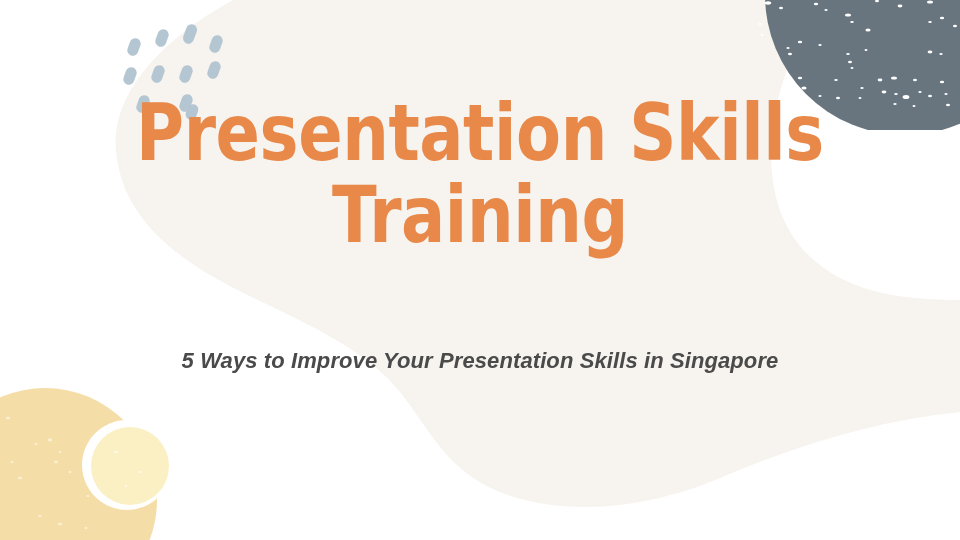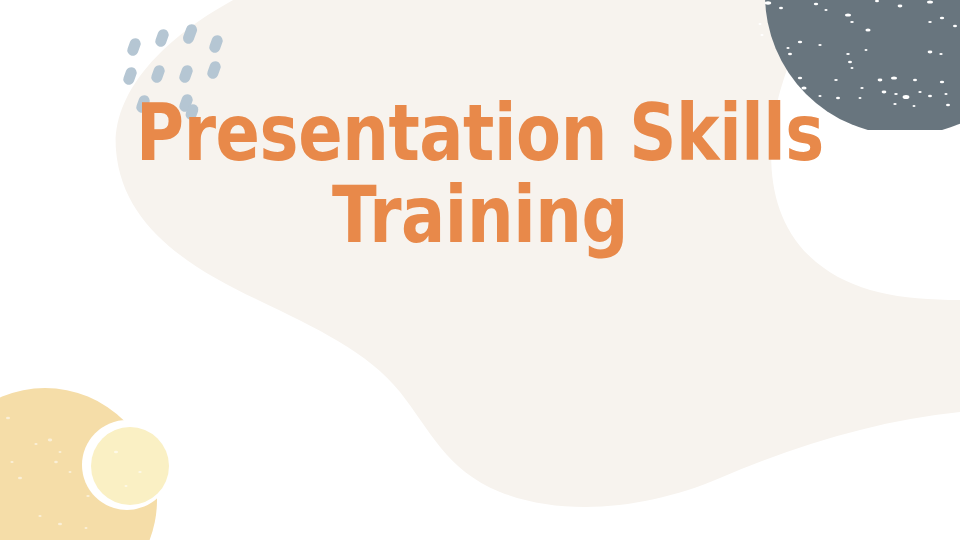--- a/index.html
+++ b/index.html
@@ -195,15 +195,16 @@
     </g>
   </svg>
 
   <div class="content">
 
     <div class="title-block">
       <span class="title-line line1">Presentation Skills</span>
       <span class="title-line line2">Training</span>
     </div>
 
+    <div class="subtitle">5 Ways to Improve Your Presentation Skills in Singapore</div>
 
   </div>
 </div>
 
 </body></html>

